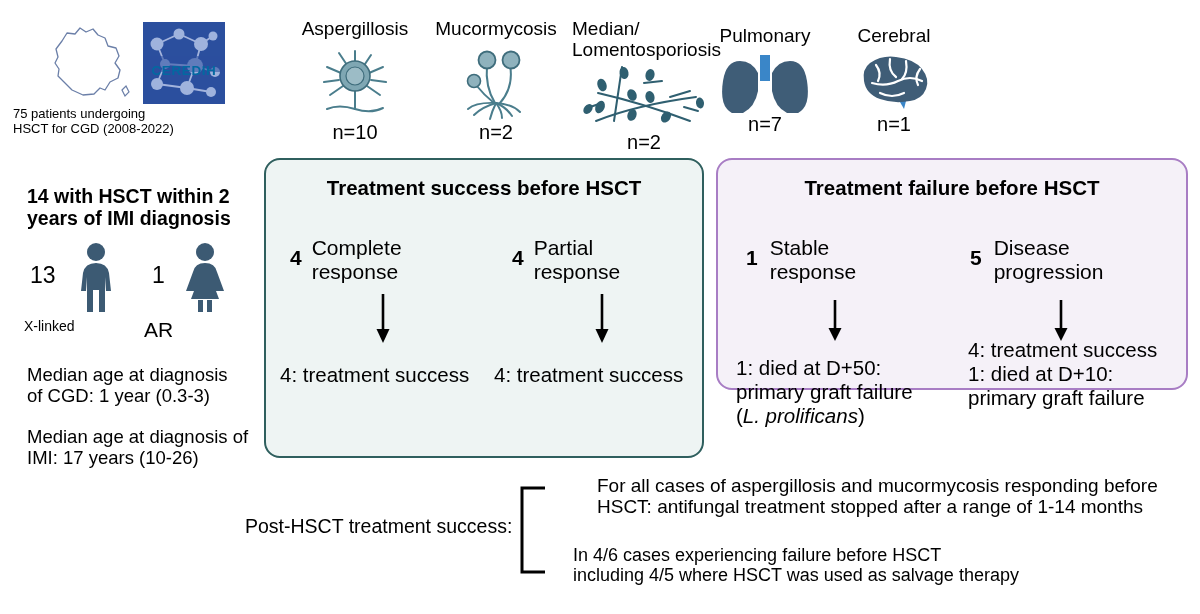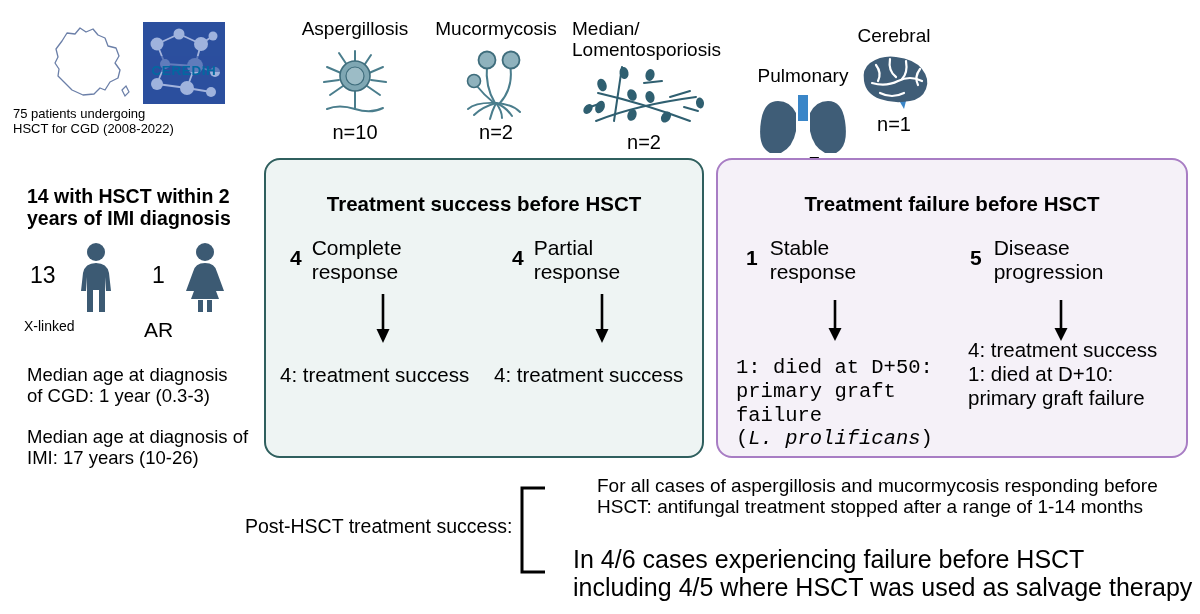--- a/index.html
+++ b/index.html
@@ -79,39 +79,39 @@
     box-sizing: border-box;
   }
   #panel-success {
     left: 264px; top: 158px;
     width: 440px; height: 300px;
     background: #eef4f3;
     border: 2.5px solid #2f5f5e;
   }
   #panel-failure {
     left: 716px; top: 158px;
-    width: 472px; height: 300px;
+    width: 472px; height: 232px;
     background: #f5f1f8;
     border: 2.5px solid #a87dc4;
   }
   .panel-title {
     text-align: center;
     font-size: 20.5px;
     font-weight: bold;
-    margin-top: 32px;
+    margin-top: 16px;
   }
   .branch-num { font-size: 21px; font-weight: bold; }
   .branch-label { font-size: 21px; line-height: 1.14; }
   .outcome-text { font-size: 20.5px; line-height: 1.16; }
 
   
   #post-hsct-label { left: 245px; top: 515px; font-size: 19.5px; }
   #bracket { left: 519px; top: 486px; width: 26px; height: 88px; }
   #summary-1 { left: 573px; top: 475px; font-size: 19px; width: 620px; margin-left: 24px; }
-  #summary-2 { left: 573px; top: 545px; font-size: 25px; width: 620px; }
+  #summary-2 { left: 573px; top: 545px; font-size: 18px; width: 620px; }
 </style>
 </head>
 <body>
 
 <div id="figure">
 
   <div class="abs" id="france-map">
     <svg viewBox="0 0 96 88" width="96" height="88" aria-hidden="true">
       <path d="M20 25 L14 33 L16 41 L13 47 L17 53 L16 60 L22 66 L30 74 L41 79 L52 78 L58 72 L63 74 L68 66 L76 62 L78 54 L73 47 L77 40 L74 32 L66 30 L63 22 L56 19 L51 13 L44 16 L38 12 L33 18 L25 17 Z" fill="#ffffff" stroke="#6b7fa8" stroke-width="1.3" stroke-linejoin="round"></path>
       <path d="M80 74 L84 70 L87 76 L83 80 Z" fill="#ffffff" stroke="#6b7fa8" stroke-width="1.2"></path>
@@ -227,21 +227,21 @@
           <ellipse cx="92" cy="34" rx="4.5" ry="6" transform="rotate(-15 92 34)"></ellipse>
           <ellipse cx="74" cy="52" rx="4.5" ry="6" transform="rotate(20 74 52)"></ellipse>
           <ellipse cx="108" cy="54" rx="4.5" ry="6" transform="rotate(35 108 54)"></ellipse>
           <ellipse cx="142" cy="40" rx="4" ry="5.5" transform="rotate(-10 142 40)"></ellipse>
         </g>
       </svg>
     </div>
     <div class="col-n">n=2</div>
   </div>
 
-  <div class="abs" style="left:748px; top:25px; width:110px;margin-top:40px;">
+  <div class="abs" style="left:710px; top:25px; width:110px;">
     <div class="col-label txt">Pulmonary</div>
     <div class="col-icon" style="height:62px; margin-top:5px;">
       <svg viewBox="0 0 110 62" width="110" height="62" aria-hidden="true">
         <path d="M50 4 h10 v26 h-10 z" fill="#3a86c8"></path>
         <path d="M48 22 q-6 -12 -18 -12 q-14 0 -17 20 q-3 20 4 28 q7 8 16 4 q12 -6 15 -22 z" fill="#3f5d77"></path>
         <path d="M62 22 q6 -12 18 -12 q14 0 17 20 q3 20 -4 28 q-7 8 -16 4 q-12 -6 -15 -22 z" fill="#3f5d77"></path>
       </svg>
     </div>
     <div class="col-n">n=7</div>
   </div>
@@ -336,21 +336,21 @@
         <div class="branch-label txt">Stable
 response</div>
       </div>
     </div>
     <div class="abs" style="left:108px; top:140px;">
       <svg viewBox="0 0 18 42" width="18" height="42" aria-hidden="true">
         <line x1="9" y1="0" x2="9" y2="31" stroke="#000" stroke-width="2.6"></line>
         <path d="M9 41 L2.5 28 L15.5 28 Z" fill="#000"></path>
       </svg>
     </div>
-    <div class="abs outcome-text" style="left:18px; top:196px; width:210px;font-family:Liberation Mono, monospace;">
+    <div class="abs outcome-text" style="left:18px; top:196px; width:210px;">
       <div>1: died at D+50:</div>
       <div>primary graft failure</div>
       <div><span>(</span><span class="ital">L. prolificans</span><span>)</span></div>
     </div>
 
     <div class="abs" style="left:252px; top:76px;">
       <div style="display:flex; align-items:flex-start; gap:12px;">
         <div class="branch-num" style="padding-top:10px;">5</div>
         <div class="branch-label txt">Disease
 progression</div>

